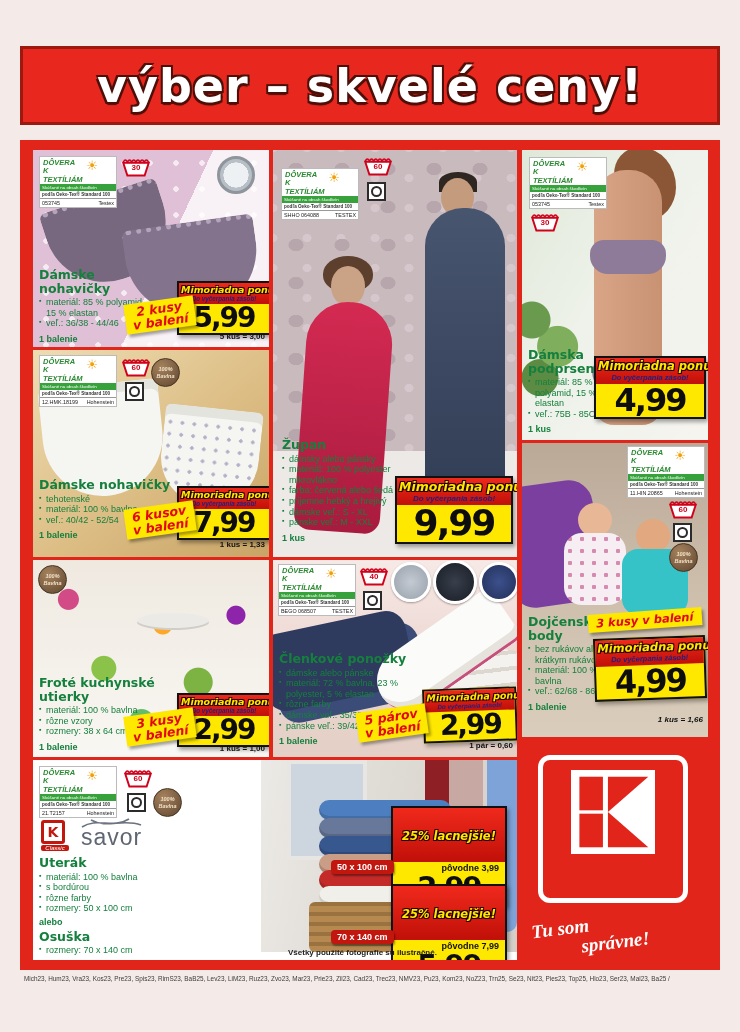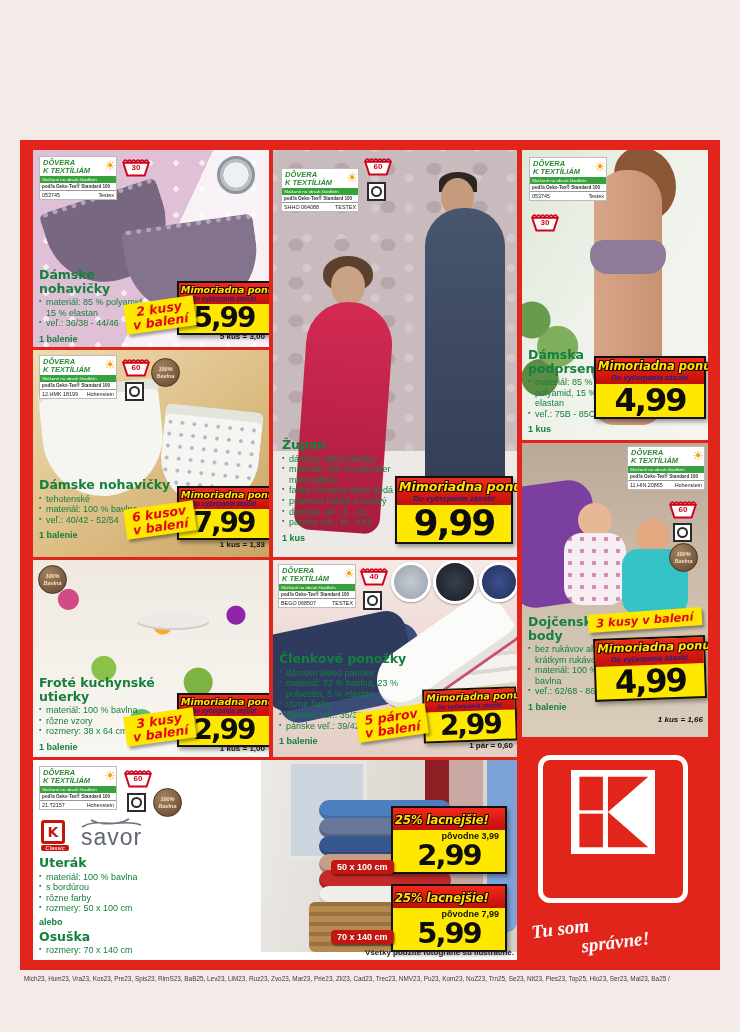--- a/index.html
+++ b/index.html
@@ -14,21 +14,21 @@
 
   
   .board{position:absolute;left:20px;top:140px;width:700px;height:830px;background:#e1251b;}
 
   
   .tile{position:absolute;background:#fff;overflow:hidden;}
   .photo{position:absolute;inset:0;}
 
   
   .cert{position:absolute;width:76px;background:#fff;border:1px solid #bbb;z-index:5;font-family:"Liberation Sans",sans-serif;}
-  .cert-top{display:flex;align-items:flex-start;padding:2px 0 0 3px;}
+  .cert-top{display:flex;align-items:flex-start;padding:2px 18px 0 3px;}
   .cert-title{flex:1;color:#2c8a33;font-weight:bold;font-size:7.5px;line-height:1.1;font-style:italic;}
   .sun{font-size:13px;color:#f2a007;line-height:1;}
   .cert-strip{background:#37a23c;color:#fff;font-size:4.4px;padding:1px 2px;white-space:nowrap;overflow:hidden;}
   .cert-std{font-size:4.6px;color:#333;padding:1px 2px;font-weight:bold;white-space:nowrap;overflow:hidden;}
   .cert-row{display:flex;justify-content:space-between;border-top:1px solid #999;font-size:5.4px;color:#222;padding:1px 2px;}
 
   
   .wash{position:absolute;width:30px;height:23px;z-index:5;}
   .wash svg{position:absolute;inset:0;width:100%;height:100%;}
   .wash-num{position:absolute;left:0;right:0;top:8px;text-align:center;font-size:8px;font-weight:bold;color:#d0021b;}
@@ -67,21 +67,21 @@
   .offer-price{text-align:center;font-weight:bold;color:#0d0d0d;font-family:"DejaVu Sans",sans-serif;letter-spacing:-2px;line-height:1.02;}
   .offer-sm{width:90px;}  .offer-sm .offer-title{font-size:9.5px;} .offer-sm .offer-sub{font-size:6.3px;} .offer-sm .offer-price{font-size:28px;}
   .offer-md{width:108px;} .offer-md .offer-title{font-size:11.5px;} .offer-md .offer-sub{font-size:7.5px;} .offer-md .offer-price{font-size:32px;}
   .offer-lg{width:114px;} .offer-lg .offer-title{font-size:12.5px;} .offer-lg .offer-sub{font-size:8px;}  .offer-lg .offer-price{font-size:36px;}
   .unit{position:absolute;font-size:8px;font-weight:bold;color:#111;z-index:7;white-space:nowrap;}
 
   
   .pill{position:absolute;background:#c2170f;color:#fff;font-weight:bold;font-size:9px;padding:2px 6px;border-radius:4px;
     box-shadow:1px 2px 2px rgba(0,0,0,.4);z-index:8;white-space:nowrap;}
   .dbox{position:absolute;width:112px;border:2px solid #111;background:#ffe800;z-index:7;box-shadow:2px 3px 4px rgba(0,0,0,.35);}
-  .dband{background:linear-gradient(180deg,#f0291c,#c01008);padding:2px 2px;}
+  .dband{background:linear-gradient(180deg,#f0291c,#c01008);text-align:center;padding:18px 2px;}
   .dband span{color:#ffe800;font-weight:bold;font-style:italic;font-size:11.5px;white-space:nowrap;font-family:"DejaVu Sans",sans-serif;
     text-shadow:1px 1px 0 #200,-1px 1px 0 #200,1px -1px 0 #200,-1px -1px 0 #200;}
   .dwas{text-align:right;font-size:9px;font-weight:bold;color:#111;padding:1px 6px 0 0;}
   .dprice{text-align:center;font-weight:bold;font-size:29px;color:#0d0d0d;letter-spacing:-2px;line-height:1;padding-bottom:2px;
     font-family:"DejaVu Sans",sans-serif;}
 
   
   .kclassic{position:absolute;z-index:6;width:28px;}
   .kc-sq{width:24px;height:24px;background:#c2170f;border-radius:3px;display:flex;align-items:center;justify-content:center;}
   .kc-in{width:18px;height:18px;background:#fff;display:flex;align-items:center;justify-content:center;color:#c2170f;font-weight:bold;font-size:14px;font-family:"DejaVu Sans",sans-serif;}
@@ -168,20 +168,23 @@
     background:repeating-linear-gradient(0deg,#b5894f 0 6px,#9a7240 6px 10px);}
   .hang1{position:absolute;right:34px;top:0;width:34px;height:150px;background:#c8a8a2;border-radius:0 0 10px 10px;}
   .hang2{position:absolute;right:0;top:0;width:30px;height:172px;background:#7da3d8;border-radius:0 0 10px 10px;}
   .curtain{position:absolute;right:66px;top:0;width:26px;height:162px;background:#8e1f24;}
 </style>
 </head>
 <body>
 
 <div class="page">
 
+  <div class="banner">
+    <span>výber – skvelé ceny!</span>
+  </div>
 
   <div class="board"></div>
 
   <div class="tile" style="left:33px;top:150px;width:236px;height:197px;">
     <div class="photo ph-a">
       <div class="panty" style="left:16px;top:44px;width:122px;height:82px;transform:rotate(-18deg);"></div>
       <div class="panty" style="left:94px;top:72px;width:132px;height:88px;transform:rotate(-8deg);background:#83738c;"></div>
       <div class="clockface"></div>
     </div>
     <div class="cert" style="left:6px;top:6px;">
@@ -578,16 +581,16 @@
         <polygon points="44,8 92,8 44,50" fill="#e1251b"></polygon>
         <polygon points="44,92 92,92 44,50" fill="#e1251b"></polygon>
       </svg>
     </div>
     <div class="kl-tag">
       <span>Tu som</span>
       <span class="t2">správne!</span>
     </div>
   </div>
 
-  <div class="note" style="left:288px;top:948px;width:226px;text-align:right;">Všetky použité fotografie sú ilustračné.</div>
+  <div class="note" style="left:288px;top:948px;width:226px;">Všetky použité fotografie sú ilustračné.</div>
   <div class="codes">Mich23, Hum23, Vra23, Kos23, Pre23, Spis23, RimS23, BaB25, Lev23, LiM23, Ruz23, Zvo23, Mar23, Prie23, Zil23, Cad23, Trec23, NMV23, Pu23, Kom23, NoZ23, Trn25, Se23, Nit23, Pies23, Top25, Hlo23, Ser23, Mal23, Ba25 /</div>
 
 </div>
 
 </body></html>

